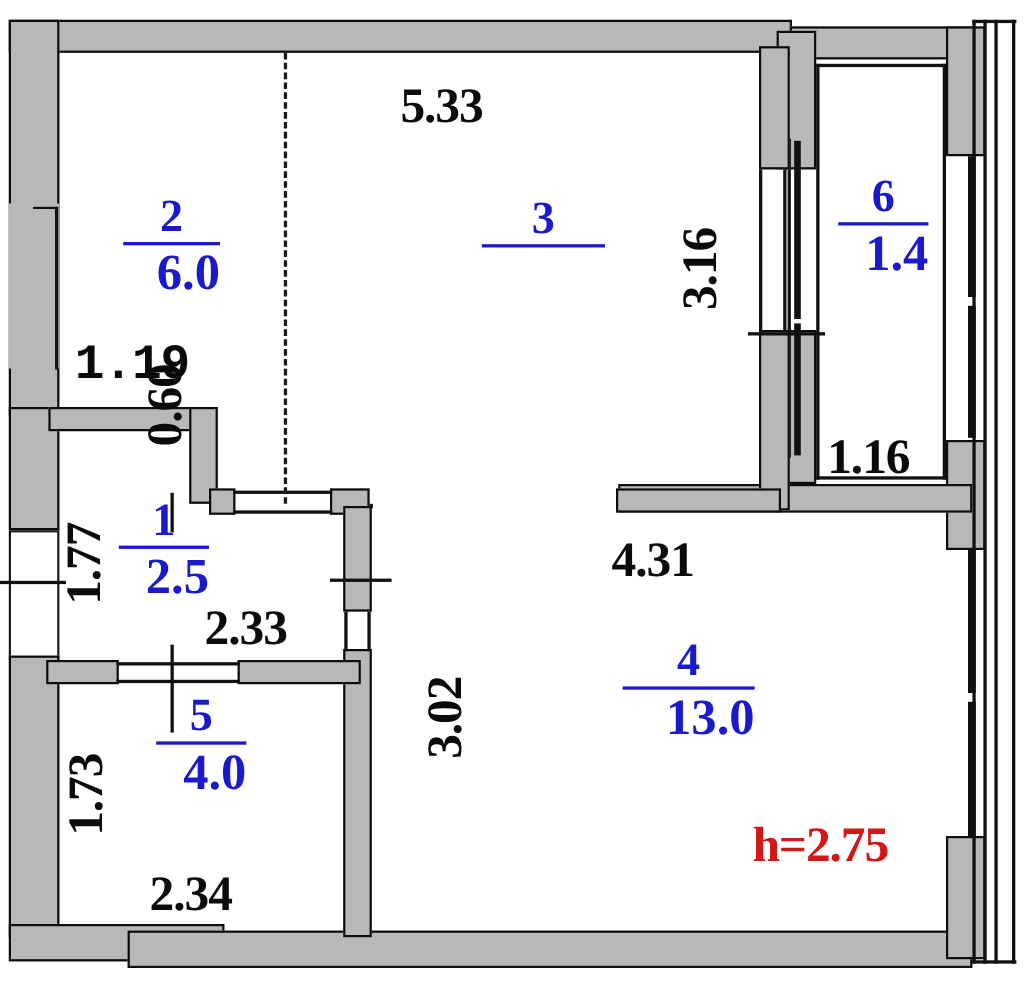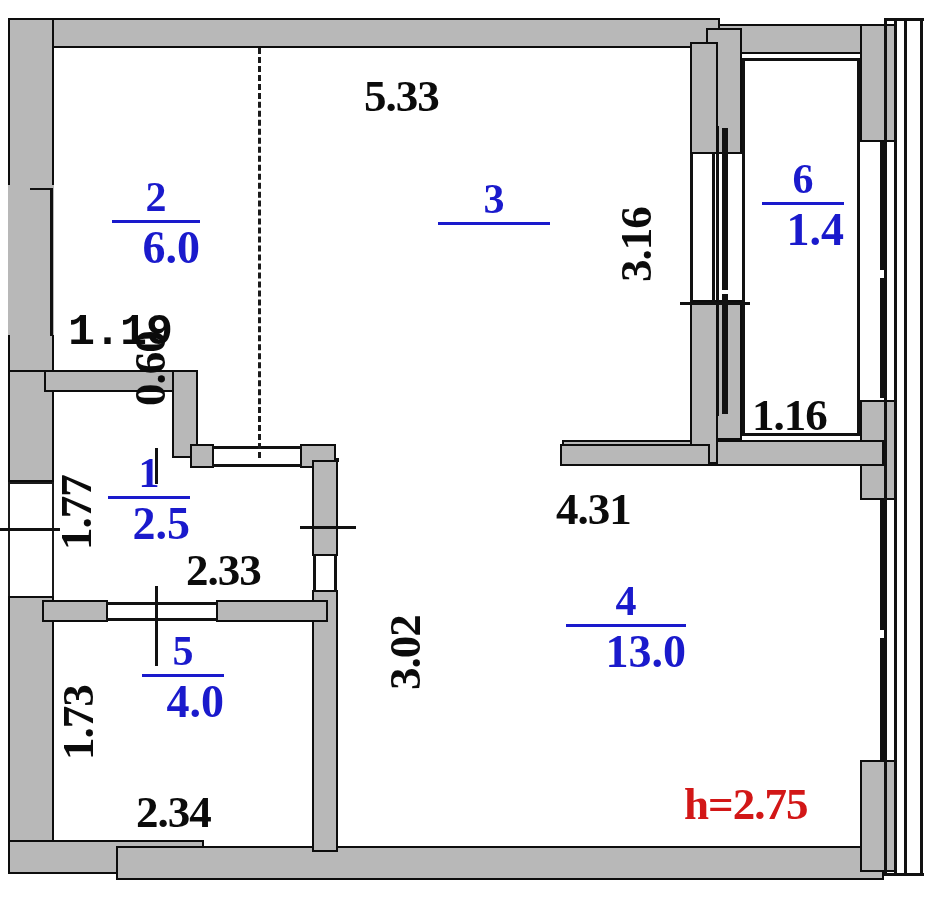--- a/index.html
+++ b/index.html
@@ -238,15 +238,15 @@
   <div class="lbl dim" style="left:186px;top:548px;">2.33</div>
 
   <div class="lbl dim v" style="left:78px;top:700px;width:130px;text-align:center;margin-left:-65px;">1.73</div>
 
   <div class="lbl dim" style="left:136px;top:790px;">2.34</div>
 
   <div class="lbl dim" style="left:556px;top:487px;">4.31</div>
 
   <div class="lbl dim v" style="left:405px;top:630px;width:130px;text-align:center;margin-left:-65px;">3.02</div>
 
-  <div class="lbl height-note" style="left:684px;top:782px;">h=2.75</div>
+  <div class="lbl height-note" style="left:684px;top:746px;">h=2.75</div>
 
 </div>
 
 </body></html>

